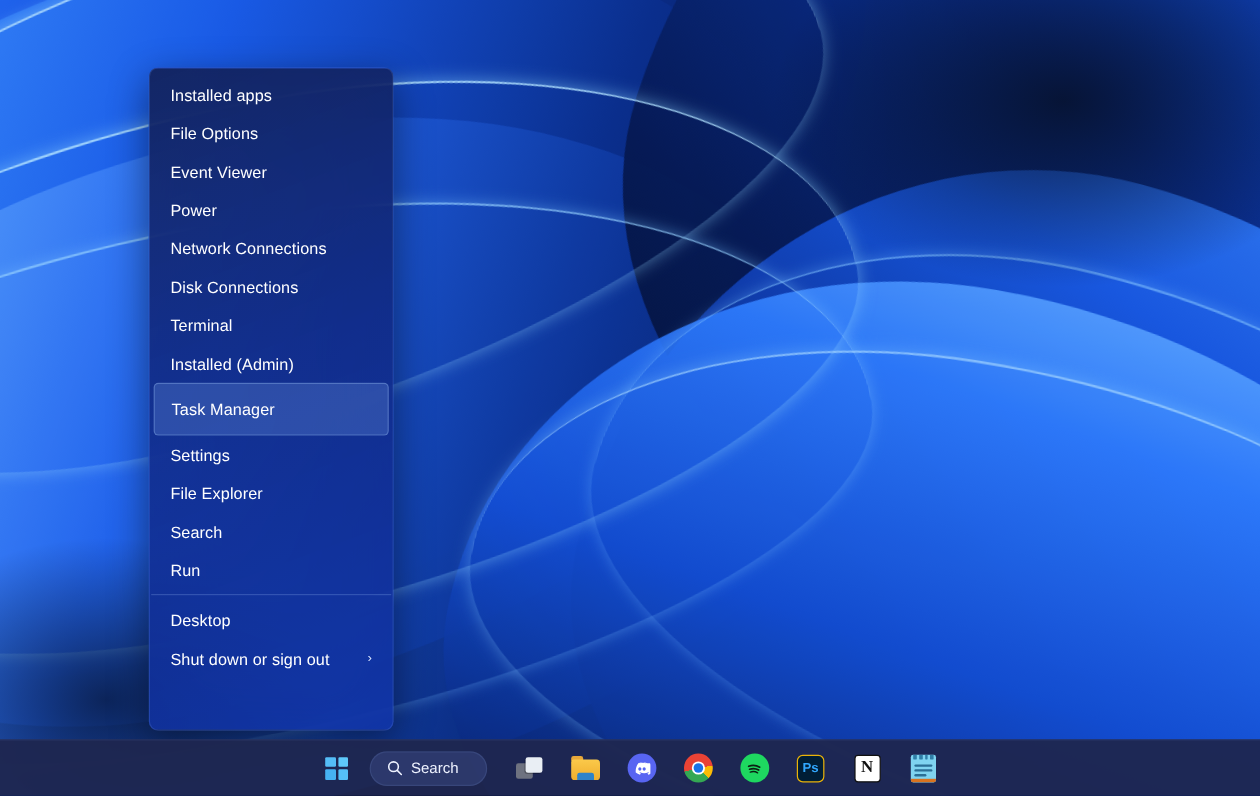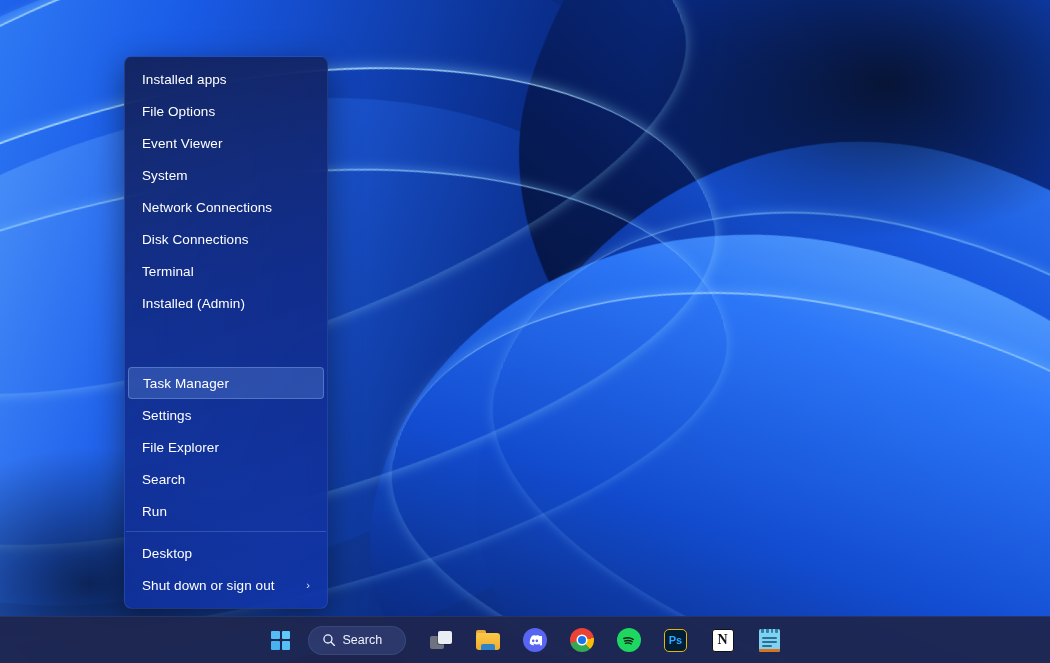--- a/index.html
+++ b/index.html
@@ -144,22 +144,21 @@
     color:#ffffff;
     font-size:13.5px;
     letter-spacing:.1px;
     white-space:nowrap;
     cursor:default;
   }
   .menu-item .label { flex:1 1 auto; }
   .menu-item.selected {
     background:rgba(125,165,235,.26);
     border:1px solid rgba(170,205,255,.30);
-    height:32px;
-    margin-top:48px;
+    height:44px;
   }
   .chev {
     flex:0 0 auto;
     color:#dbe6ff;
     font-size:11px;
     line-height:1;
     margin-left:8px;
   }
   .menu-sep {
     height:1px;
@@ -268,21 +267,21 @@
       <div class="menu-item">
         <span class="label">Installed apps</span>
       </div>
       <div class="menu-item">
         <span class="label">File Options</span>
       </div>
       <div class="menu-item">
         <span class="label">Event Viewer</span>
       </div>
       <div class="menu-item">
-        <span class="label">System</span>
+        <span class="label">Power</span>
       </div>
       <div class="menu-item">
         <span class="label">Network Connections</span>
       </div>
       <div class="menu-item">
         <span class="label">Disk Connections</span>
       </div>
       <div class="menu-item">
         <span class="label">Terminal</span>
       </div>

